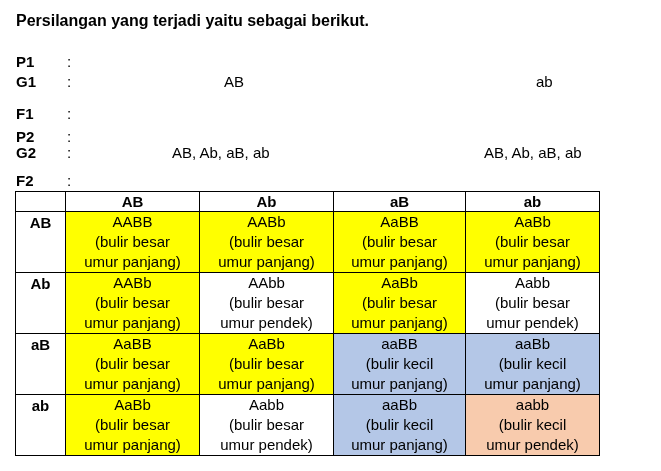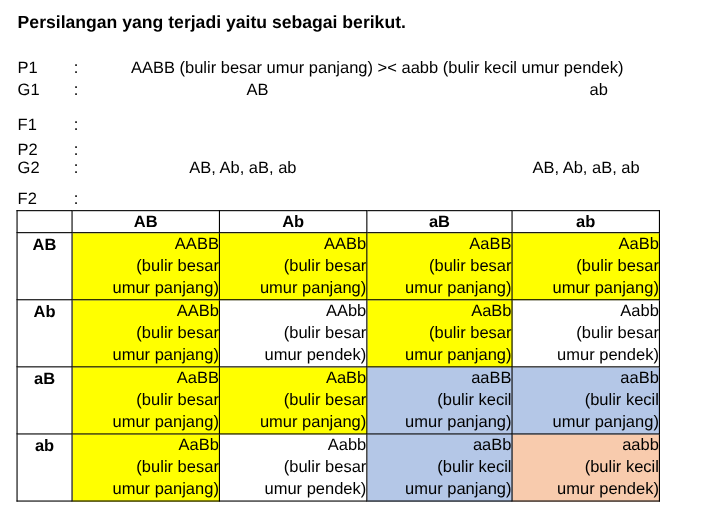--- a/index.html
+++ b/index.html
@@ -2,50 +2,49 @@
 <html><head>
 <meta charset="utf-8">
 <style>
   html, body { margin: 0; padding: 0; background: #ffffff; }
   body {
     width: 661px; height: 471px; position: relative; overflow: hidden;
     font-family: "Liberation Sans", sans-serif; color: #000; font-size: 15px;
   }
   .intro { position: absolute; left: 16px; top: 12px; font-size: 16px; font-weight: bold; }
   .line { position: absolute; left: 0; width: 661px; height: 20px; font-size: 15px; line-height: 20px; }
-  .lbl { position: absolute; left: 16px; font-weight: normal; }
+  .lbl { position: absolute; left: 16px; font-weight: bold; }
   .colon { position: absolute; left: 67px; }
   .txt { position: absolute; white-space: nowrap; }
 
   table.punnett {
     position: absolute; left: 15px; top: 191px;
     border-collapse: collapse; table-layout: fixed;
     font-size: 15px;
   }
   table.punnett td, table.punnett th {
     border: 1px solid #000; padding: 0; text-align: center; vertical-align: top;
   }
   table.punnett th { font-weight: bold; height: 19px; line-height: 19px; }
-  table.punnett td { height: 60px; line-height: 20px; text-align: right; }
+  table.punnett td { height: 60px; line-height: 20px; }
   table.punnett th.rowhead { vertical-align: top; line-height: 20px; padding-top: 1px; }
   .c-yellow { background: #ffff00; }
   .c-white { background: #ffffff; }
   .c-blue { background: #b4c7e7; }
   .c-peach { background: #f8cbad; }
   .cell-line { display: block; }
 </style>
 </head>
 <body>
 
 <div class="intro">Persilangan yang terjadi yaitu sebagai berikut.</div>
 
 <div class="line" style="top:52px">
   <span class="lbl">P1</span>
   <span class="colon">:</span>
-  <span class="txt" style="left:119px">AABB (bulir besar umur panjang) &gt;&lt; aabb (bulir kecil umur pendek)</span>
 </div>
 <div class="line" style="top:72px">
   <span class="lbl">G1</span>
   <span class="colon">:</span>
   <span class="txt" style="left:224px">AB</span>
   <span class="txt" style="left:536px">ab</span>
 </div>
 <div class="line" style="top:104px">
   <span class="lbl">F1</span>
   <span class="colon">:</span>

